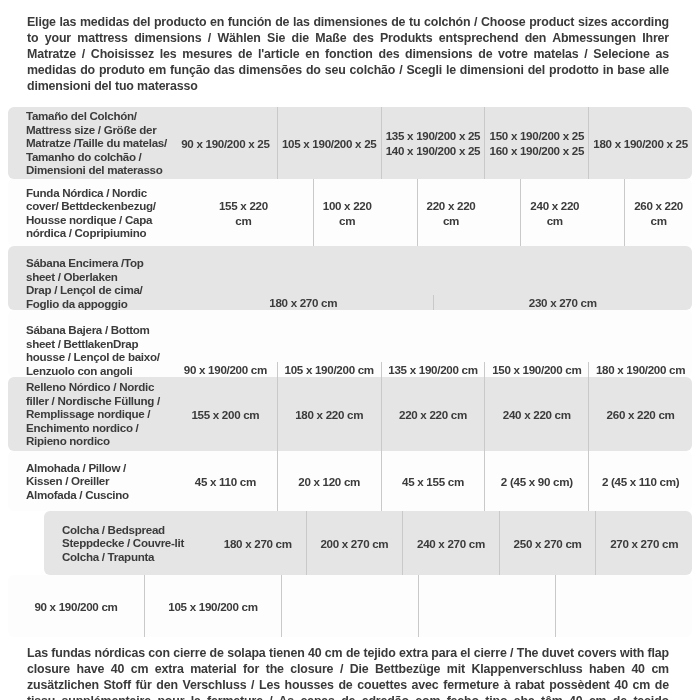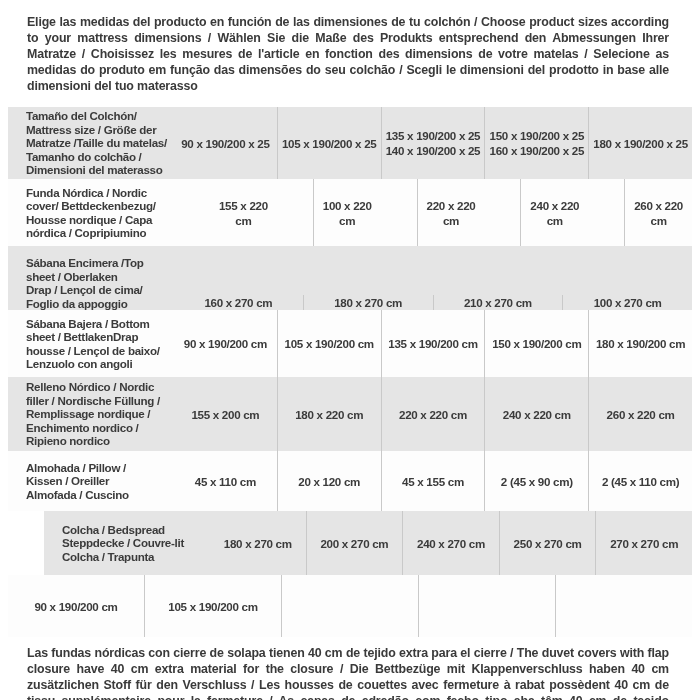--- a/index.html
+++ b/index.html
@@ -27,20 +27,21 @@
   }
   .intro { margin-top: 4px; margin-bottom: 13px; }
   .footnote { margin-top: 8px; }
   .size-table {
     margin: 0 8px;
     width: 684px;
   }
   .row {
     display: flex;
     align-items: stretch;
+    border-radius: 6px;
   }
   .row.gray { background: #e5e5e5; }
   .row.white { background: #fdfdfd; }
   .cell {
     display: flex;
     align-items: center;
     box-sizing: border-box;
     color: #3b3b3b;
     font-weight: bold;
     white-space: pre-line;
@@ -61,21 +62,21 @@
     text-align: center;
     font-size: 11.6px;
     line-height: 15px;
     letter-spacing: -0.3px;
   }
   .cell.val + .cell.val { border-left: 1px solid #c9c9c9; }
   
   .row.r0 { min-height: 72px; }
   .row.r1 { min-height: 67px; gap: 36px; }
   .row.r2 { min-height: 64px; align-items: flex-end; }
-  .row.r3 { min-height: 67px; }
+  .row.r3 { min-height: 67px; align-items: flex-end; }
   .row.r4 { min-height: 74px; }
   .row.r5 { min-height: 60px; }
   .row.r6 { min-height: 64px; margin-left: 36px; }
   .row.r7 { min-height: 62px; }
 </style>
 </head>
 <body>
 
 <div class="page">
 
@@ -108,24 +109,22 @@
       <div class="cell val">220 x 220 cm</div>
       <div class="cell val">240 x 220 cm</div>
       <div class="cell val">260 x 220 cm</div>
     </div>
 
     <div class="row gray r2">
       <div class="cell label">Sábana Encimera /Top
 sheet / Oberlaken
 Drap / Lençol de cima/
 Foglio da appoggio</div>
-      <div class="cell val">160 x 270 cm</div>
       <div class="cell val">180 x 270 cm</div>
-      <div class="cell val">210 x 270 cm</div>
-      <div class="cell val">100 x 270 cm</div>
+      <div class="cell val">230 x 270 cm</div>
     </div>
 
     <div class="row white r3">
       <div class="cell label">Sábana Bajera / Bottom
 sheet / BettlakenDrap
 housse / Lençol de baixo/
 Lenzuolo con angoli</div>
       <div class="cell val">90 x 190/200 cm</div>
       <div class="cell val">105 x 190/200 cm</div>
       <div class="cell val">135 x 190/200 cm</div>

